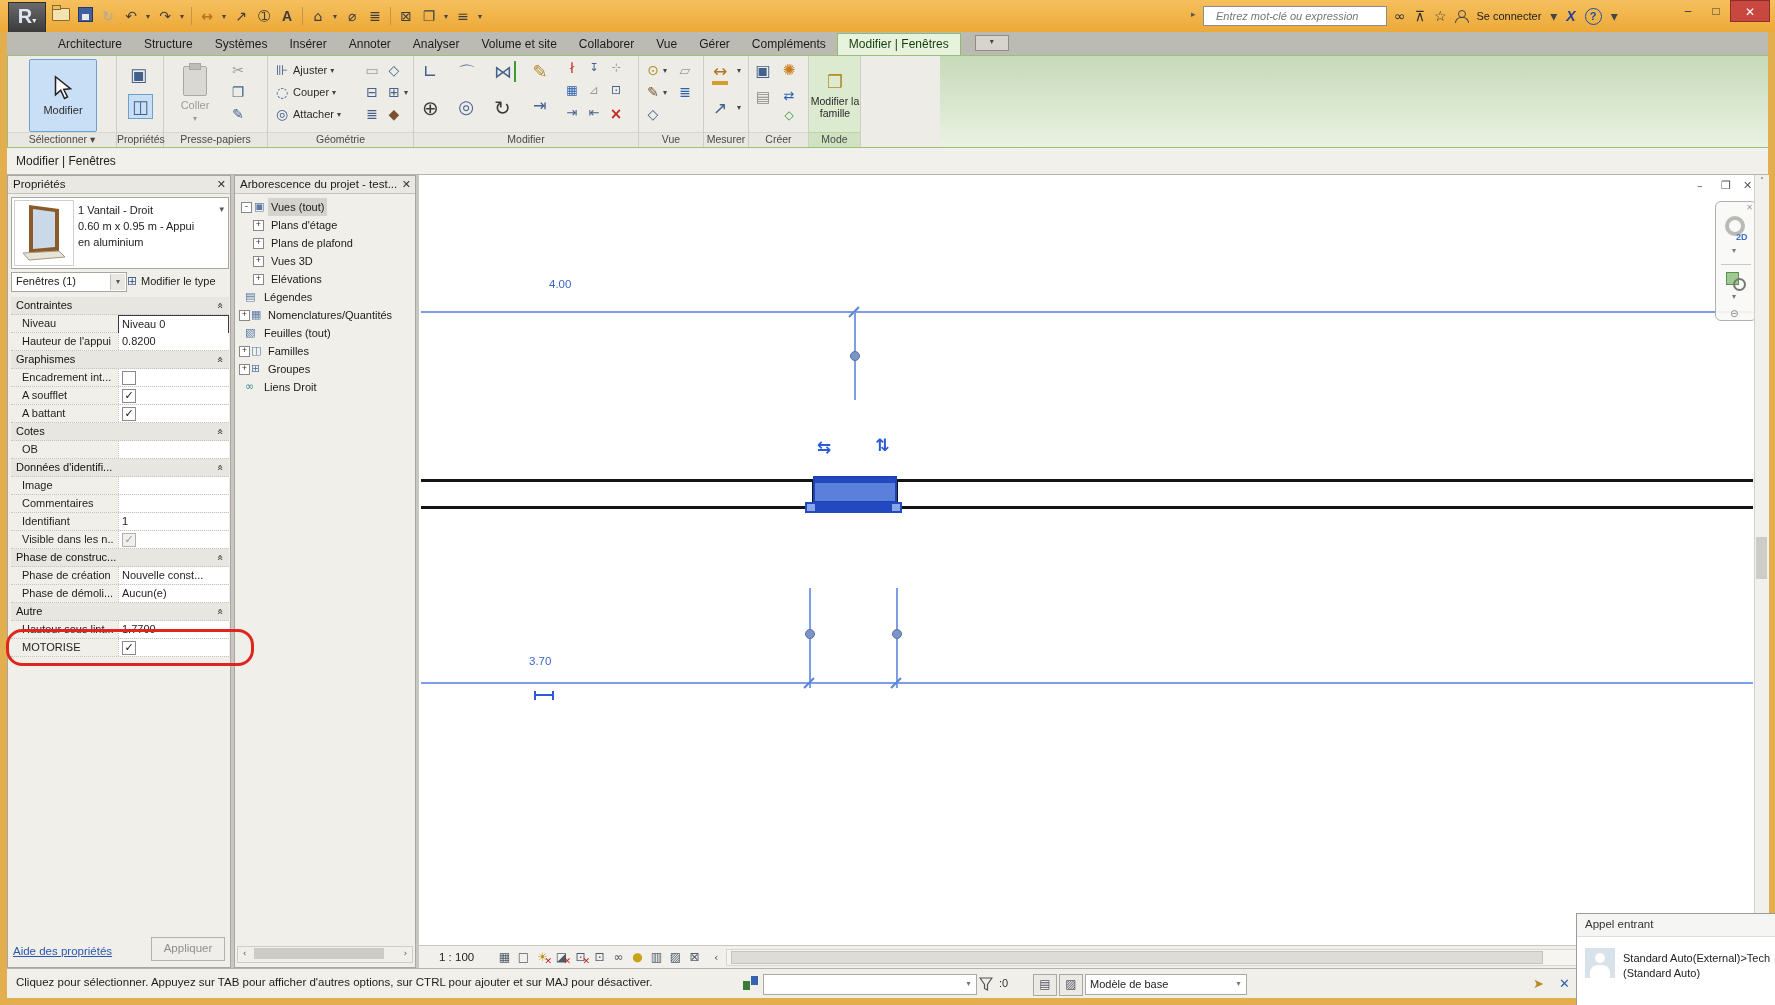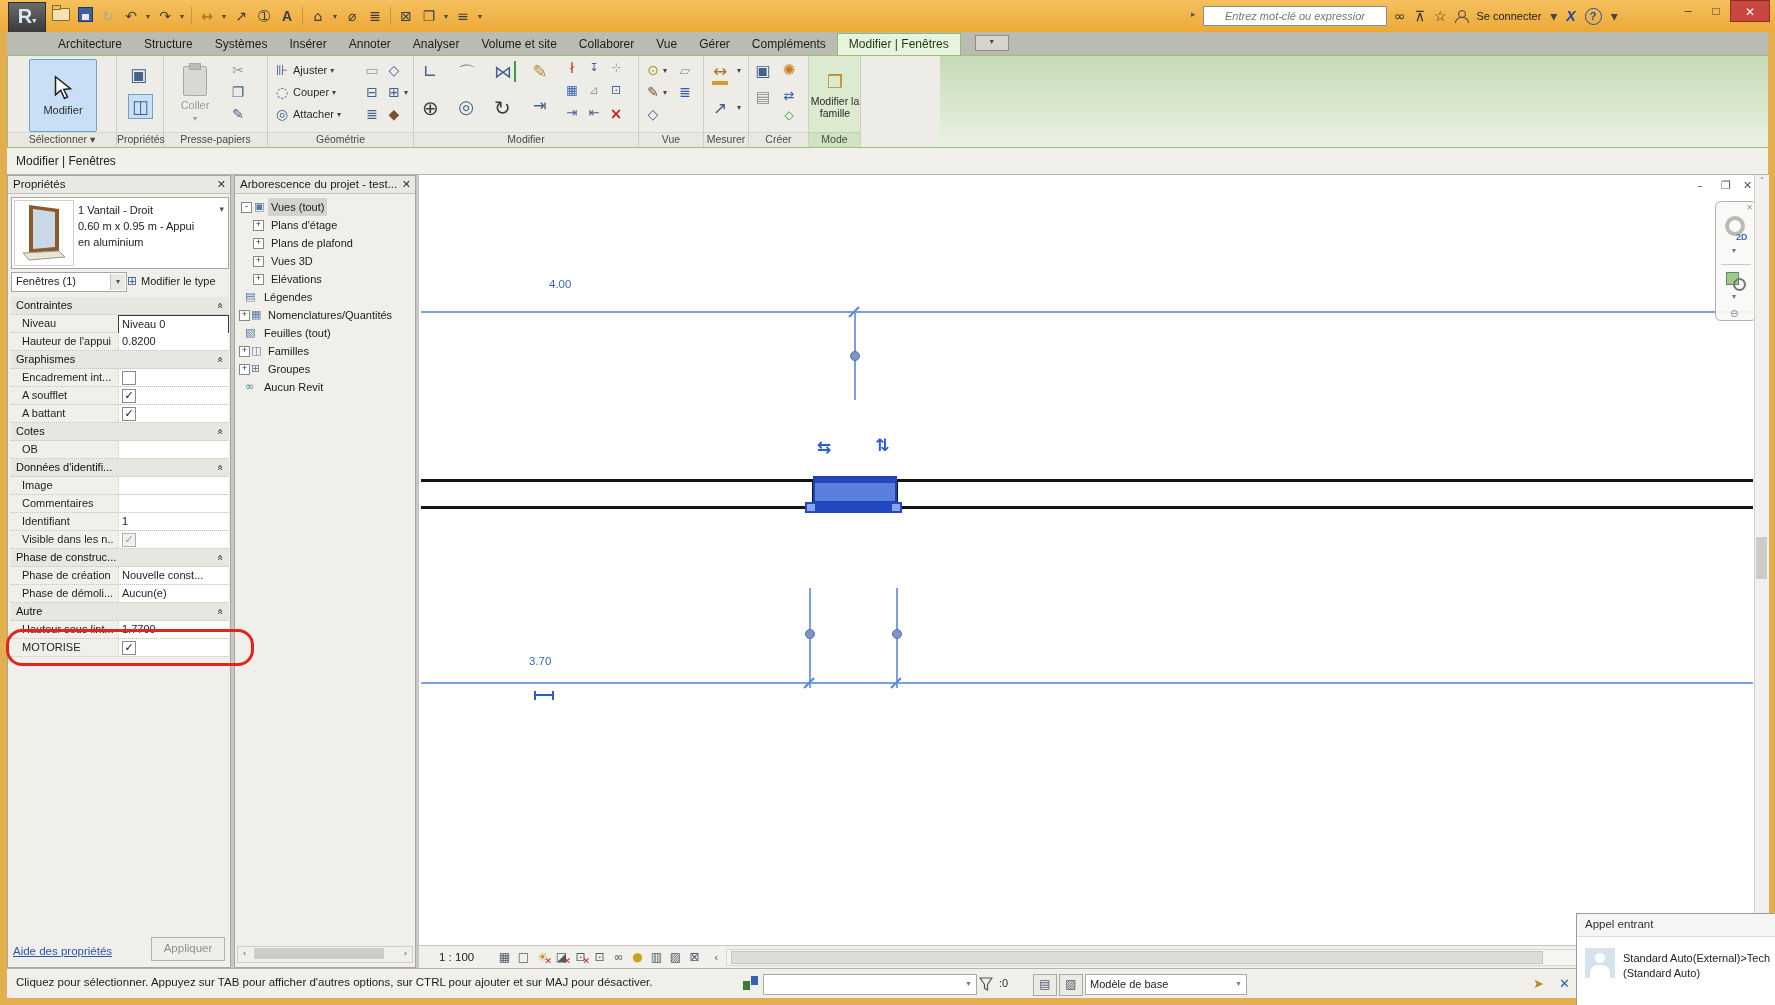--- a/index.html
+++ b/index.html
@@ -22,21 +22,21 @@
   .crt{font-size:8px;color:#444;}
   .i-folder{width:16px;height:11px;background:#f3e3b3;border:1px solid #8a6b25;border-radius:1px;position:relative;}
   .i-folder:before{content:"";position:absolute;left:-1px;top:-4px;width:7px;height:3px;background:#e8c060;border:1px solid #8a6b25;}
   .i-save{width:13px;height:13px;background:#3f5f9f;border:1px solid #24386b;position:relative;}
   .i-save:before{content:"";position:absolute;left:3px;top:6px;width:7px;height:6px;background:#e8e8e8;}
   .title-text{top:7px;left:430px;width:820px;text-align:center;font-size:14px;color:#201c10;white-space:nowrap;}
   .title-text .gap{margin-left:28px;}
   .ic-exp{left:1191px;top:9px;font-size:9px;color:#555;}
   .search-box{left:1203px;top:6px;width:182px;height:18px;background:#fff;border:1px solid #8d8d8d;}
   .search-box input{width:100%;height:100%;border:0;outline:0;font-style:italic;color:#7c7c7c;font-size:11px;
-                    font-family:"Liberation Sans",sans-serif;background:transparent;padding:0 21px;box-sizing:border-box;}
+                    font-family:"Liberation Sans",sans-serif;background:transparent;padding:0 12px;box-sizing:border-box;}
   .tb-ic{top:6px;height:20px;display:flex;align-items:center;gap:9px;color:#333;}
   .tb-ic .g{font-size:14px;}
   .i-user{width:12px;height:12px;position:relative;display:inline-block;}
   .i-user:before{content:"";position:absolute;left:3px;top:0;width:6px;height:6px;border:1px solid #444;border-radius:50%;}
   .i-user:after{content:"";position:absolute;left:0;top:7px;width:12px;height:5px;border:1px solid #444;border-bottom:0;border-radius:6px 6px 0 0;}
   .signin{font-size:11px;color:#222;}
   .xchg{color:#27409b;font-weight:bold;font-style:italic;font-size:14px;}
   .helpq{width:15px;height:15px;border:1.5px solid #1d4ea0;border-radius:50%;color:#1d4ea0;font-weight:bold;
          text-align:center;line-height:15px;font-size:11px;}
   .winbtn{top:0;width:28px;height:22px;text-align:center;line-height:22px;font-size:12px;color:#3a3a3a;}
@@ -529,21 +529,21 @@
           <span class="tico g" style="left:14px">◫</span>
           <span class="tlab" style="left:28px">Familles</span>
         </div>
       <div class="titem">
           <span class="texp" style="left:2px">+</span>
           <span class="tico g" style="left:14px">⊞</span>
           <span class="tlab" style="left:28px">Groupes</span>
         </div>
       <div class="titem">
           <span class="tico g" style="left:8px;color:#3a8b8b">∞</span>
-          <span class="tlab" style="left:24px">Aucun Revit</span>
+          <span class="tlab" style="left:24px">Liens Droit</span>
         </div>
     </div>
     <div class="hscroll">
       <span class="hsbtn g" style="left:0">‹</span>
       <div class="thumb"></div>
       <span class="hsbtn g" style="right:0;transform:scaleX(-1)">‹</span>
     </div>
   </div>
   <div id="gap2" class="abs"></div>
 

